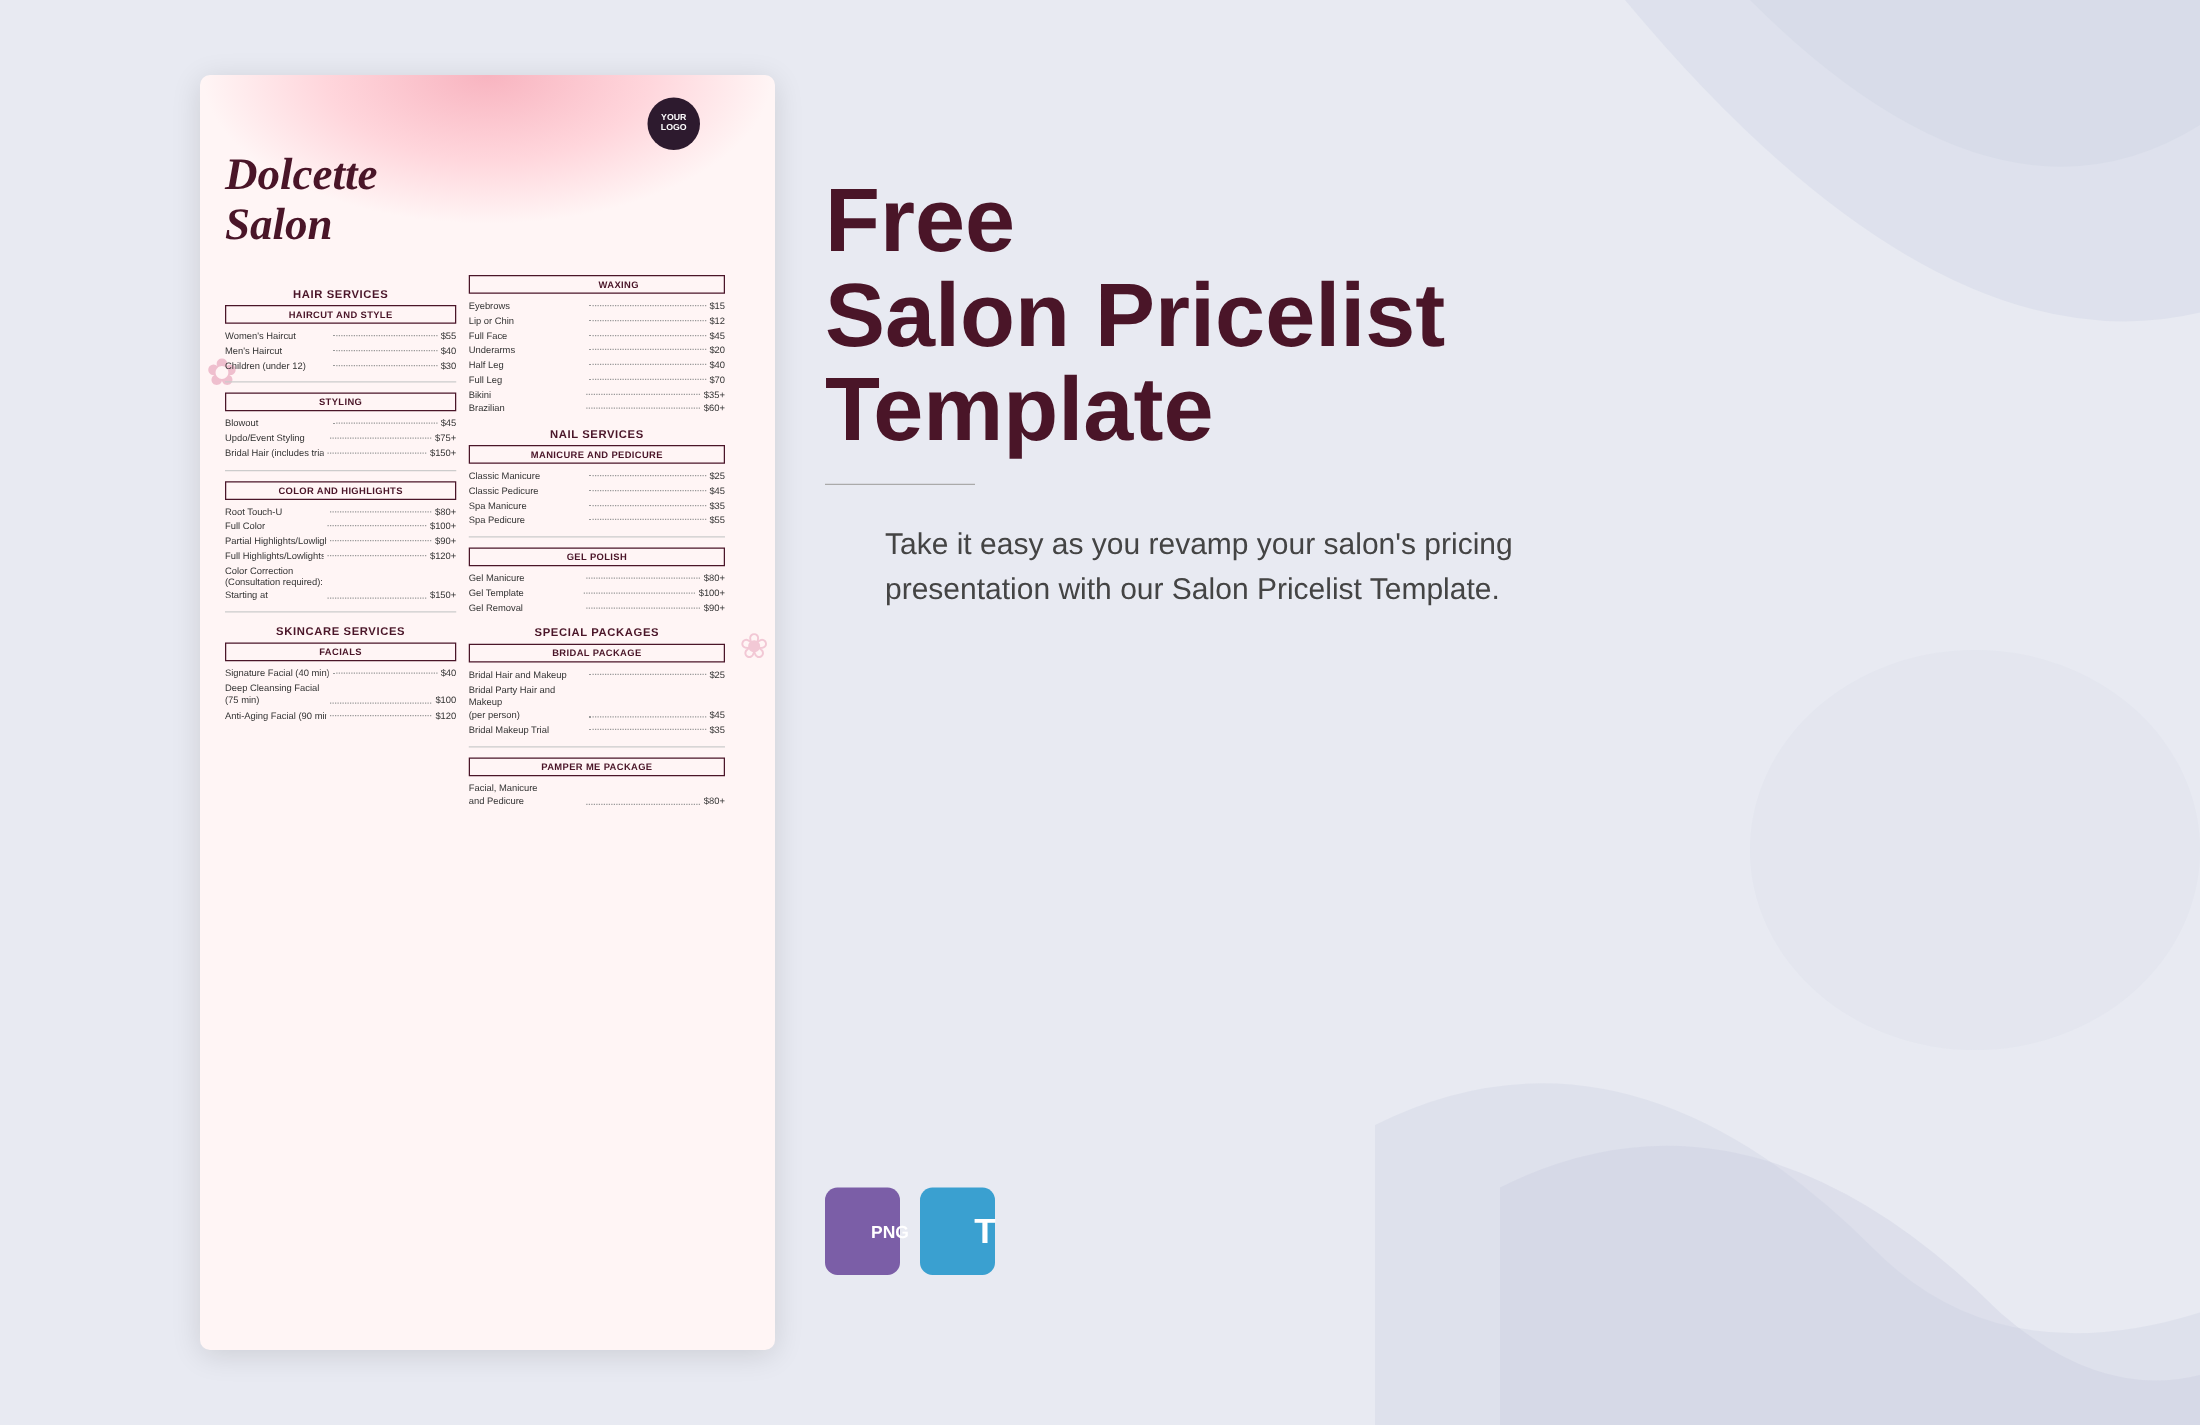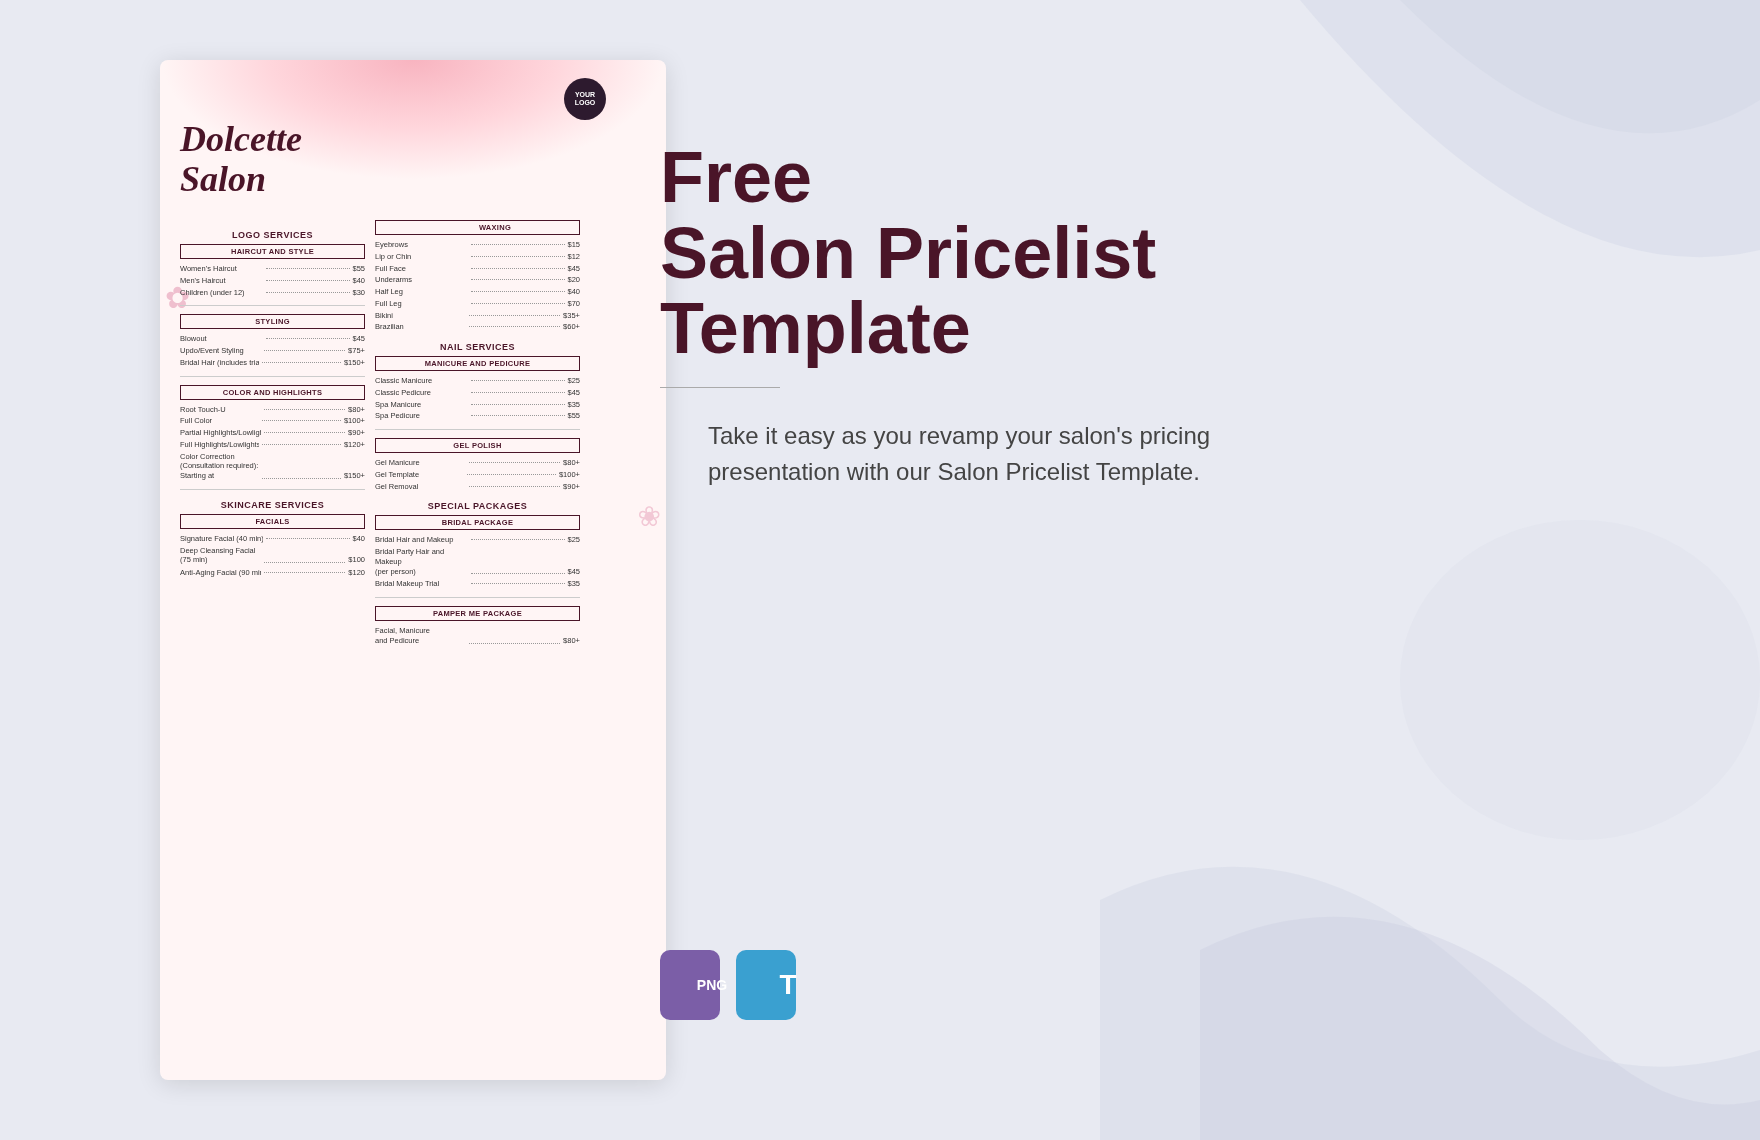--- a/index.html
+++ b/index.html
@@ -10,21 +10,21 @@
       font-family: Arial, sans-serif;
       overflow: hidden;
       position: relative;
     }
 
     
     .document-area {
       position: absolute;
       left: 160px;
       top: 60px;
-      width: 506px;
+      width: 460px;
       height: 1020px;
       background: #fff5f5;
       border-radius: 8px;
       box-shadow: 0 4px 24px rgba(0,0,0,0.12);
       overflow: hidden;
       text-decoration: underline;
     }
 
     .doc-pink-bg {
       position: absolute;
@@ -276,21 +276,21 @@
   <div class="salon-title">
     <span>Dolcette</span><br>
     <span>Salon</span>
   </div>
 
   <div class="floral-left">✿</div>
   <div class="floral-right">❀</div>
 
   <div class="left-col">
 
-    <div class="section-title">LOGO SERVICES</div>
+    <div class="section-title">HAIR SERVICES</div>
 
     <div class="subsection-box">HAIRCUT AND STYLE</div>
     <div class="price-row">
       <span class="item-name">Women's Haircut</span>
       <span class="dots"></span>
       <span class="price">$55</span>
     </div>
     <div class="price-row">
       <span class="item-name">Men's Haircut</span>
       <span class="dots"></span>

